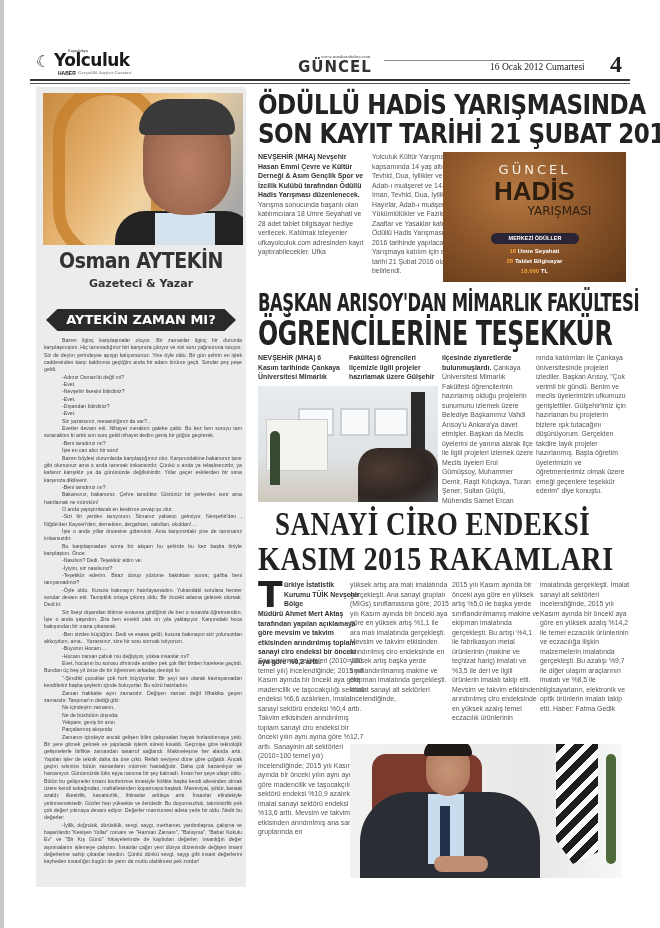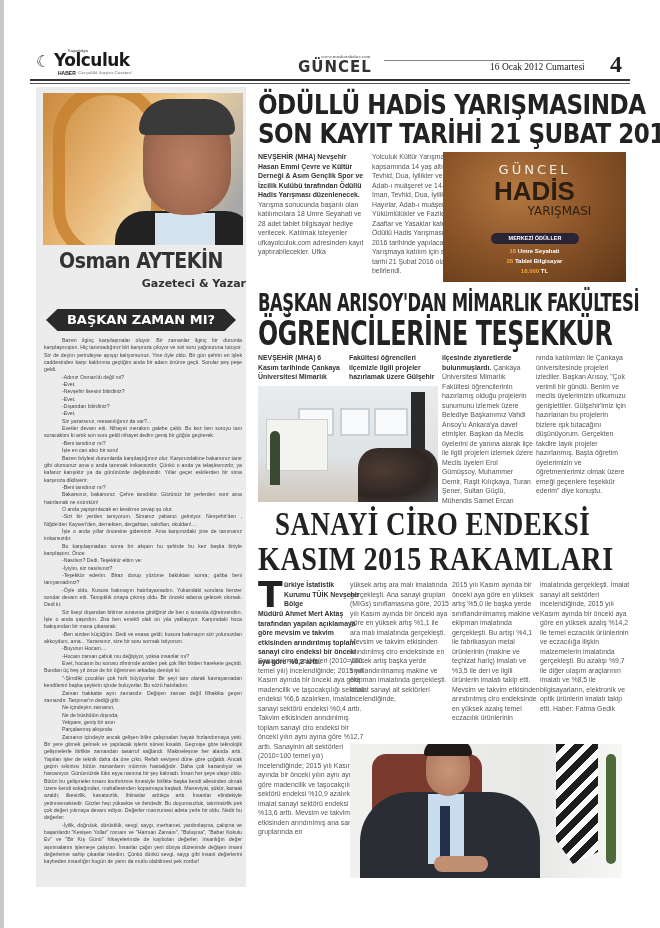--- a/index.html
+++ b/index.html
@@ -27,21 +27,21 @@
 
   
   .left-col { position: absolute; left: 36px; top: 87px; width: 210px; height: 800px; background: #ececec; }
   .author-photo { position: absolute; left: 7px; top: 6px; width: 200px; height: 152px; overflow: hidden; background: linear-gradient(120deg, #c88a3e 0%, #e7b574 35%, #f1d3a0 55%, #a8a8a8 90%); }
   .photo-frame { position: absolute; left: 10px; top: -10px; width: 110px; height: 180px; border: 12px solid #c57f2c; border-radius: 55px; opacity: 0.8; }
   .person-head { position: absolute; left: 100px; top: 10px; width: 88px; height: 112px; background: radial-gradient(ellipse at 50% 55%, #b98064 0%, #a36c53 55%, #7a4e3a 100%); border-radius: 44px 44px 40px 40px; }
   .person-hair { position: absolute; left: 96px; top: 6px; width: 96px; height: 36px; background: #3a3a3a; border-radius: 48px 48px 10px 10px; }
   .person-body { position: absolute; left: 72px; top: 118px; width: 140px; height: 50px; background: #222; border-radius: 30px 30px 0 0; }
   .person-shirt { position: absolute; left: 112px; top: 120px; width: 60px; height: 40px; background: #d5e3ee; }
   .author-name { position: absolute; left: 0; top: 162px; width: 210px; text-align: center; font-family: "DejaVu Sans", sans-serif; font-weight: bold; font-size: 19px; color: #333; letter-spacing: -0.5px; transform: scaleY(1.15); }
-  .author-role { position: absolute; left: 0; top: 190px; width: 210px; text-align: right; font-family: "DejaVu Sans", sans-serif; font-weight: bold; font-size: 11px; color: #333; }
+  .author-role { position: absolute; left: 0; top: 190px; width: 210px; text-align: center; font-family: "DejaVu Sans", sans-serif; font-weight: bold; font-size: 11px; color: #333; }
   .column-banner { position: absolute; left: 10px; top: 222px; width: 190px; height: 22px; background: #2a2a2a; clip-path: polygon(0 50%, 6% 0, 94% 0, 100% 50%, 94% 100%, 6% 100%); }
   .column-banner span { display: block; width: 100%; text-align: center; color: #fff; font-family: "DejaVu Sans", sans-serif; font-weight: bold; font-size: 13px; line-height: 22px; }
   .column-body { position: absolute; left: 8px; top: 250px; width: 198px; font-size: 5.2px; line-height: 7.35px; color: #444; text-align: justify; }
   .column-body p { text-indent: 18px; }
   .column-body p.dlg { text-indent: 0; padding-left: 18px; }
 
   
   .headline { position: absolute; font-family: "DejaVu Sans", sans-serif; font-weight: bold; color: #222; white-space: nowrap; letter-spacing: -0.5px; }
   .body { position: absolute; font-size: 6.9px; line-height: 9.5px; color: #555; }
   .body b { color: #333; }
@@ -121,21 +121,21 @@
     <div class="author-photo">
       <div class="photo-frame"></div>
       <div class="person-body"></div>
       <div class="person-shirt"></div>
       <div class="person-head"></div>
       <div class="person-hair"></div>
     </div>
     <div class="author-name">Osman AYTEKİN</div>
     <div class="author-role">Gazeteci &amp; Yazar</div>
     <div class="column-banner">
-      <span>BAŞKAN ZAMAN MI?</span>
+      <span>AYTEKİN ZAMAN MI?</span>
     </div>
     <div class="column-body" id="column-body">
         <p class="">Bazen ilginç karşılaşmalar oluyor. Bir zamanlar ilginç bir durumla karşılaşmıştım. Hiç tanımadığınız biri karşınıza çıkıyor ve sizi soru yağmuruna tutuyor. Siz de deyim yerindeyse apışıp kalıyorsunuz. Yine öyle oldu. Bir gün şehrin en işlek caddesinden karşı kaldırıma geçtiğim anda bir adam önüme geçti. Sorular peş peşe geldi.</p>
         <p class="dlg">-Adınız Osman'dı değil mi?</p>
         <p class="dlg">-Evet.</p>
         <p class="dlg">-Nevşehir lisesini bitirdiniz?</p>
         <p class="dlg">-Evet.</p>
         <p class="dlg">-Dışarıdan bitirdiniz?</p>
         <p class="dlg">-Evet.</p>
         <p class="dlg">Siz yazarsınız, ressamlığınız da var?...</p>

